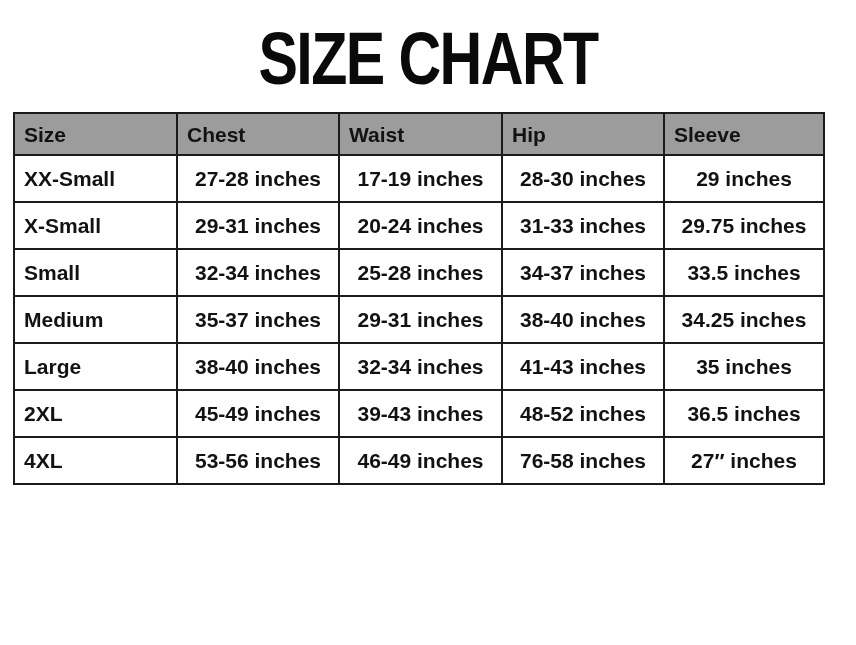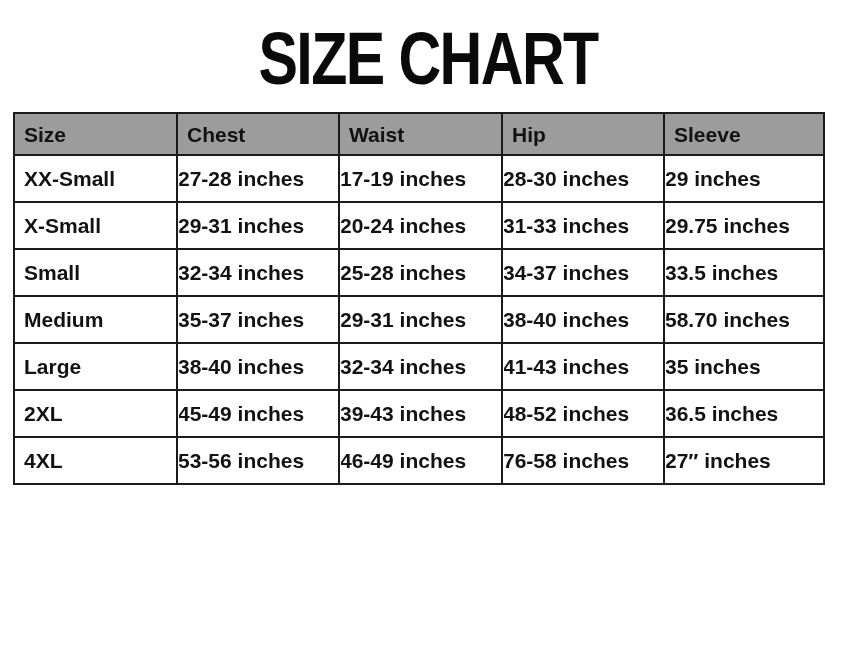--- a/index.html
+++ b/index.html
@@ -59,27 +59,28 @@
   }
   th {
     height: 42px;
     background: var(--header-bg);
     text-align: left;
     padding: 0 8px 0 9px;
   }
   td {
     height: 47px;
     vertical-align: middle;
-    padding: 0;
+    padding: 8px;
   }
   td.col-size {
     text-align: left;
     padding-left: 9px;
   }
   td.col-val {
+    text-align: center;
     border-radius: 20px;
   }
 </style>
 </head>
 <body>
 
 <div class="page">
   <h1 class="title">SIZE CHART</h1>
 
   <table class="size-table">
@@ -119,21 +120,21 @@
           <td class="col-val">32-34 inches</td>
           <td class="col-val">25-28 inches</td>
           <td class="col-val">34-37 inches</td>
           <td class="col-val">33.5 inches</td>
         </tr>
         <tr>
           <td class="col-size">Medium</td>
           <td class="col-val">35-37 inches</td>
           <td class="col-val">29-31 inches</td>
           <td class="col-val">38-40 inches</td>
-          <td class="col-val">58.70 inches</td>
+          <td class="col-val">34.25 inches</td>
         </tr>
         <tr>
           <td class="col-size">Large</td>
           <td class="col-val">38-40 inches</td>
           <td class="col-val">32-34 inches</td>
           <td class="col-val">41-43 inches</td>
           <td class="col-val">35 inches</td>
         </tr>
         <tr>
           <td class="col-size">2XL</td>

